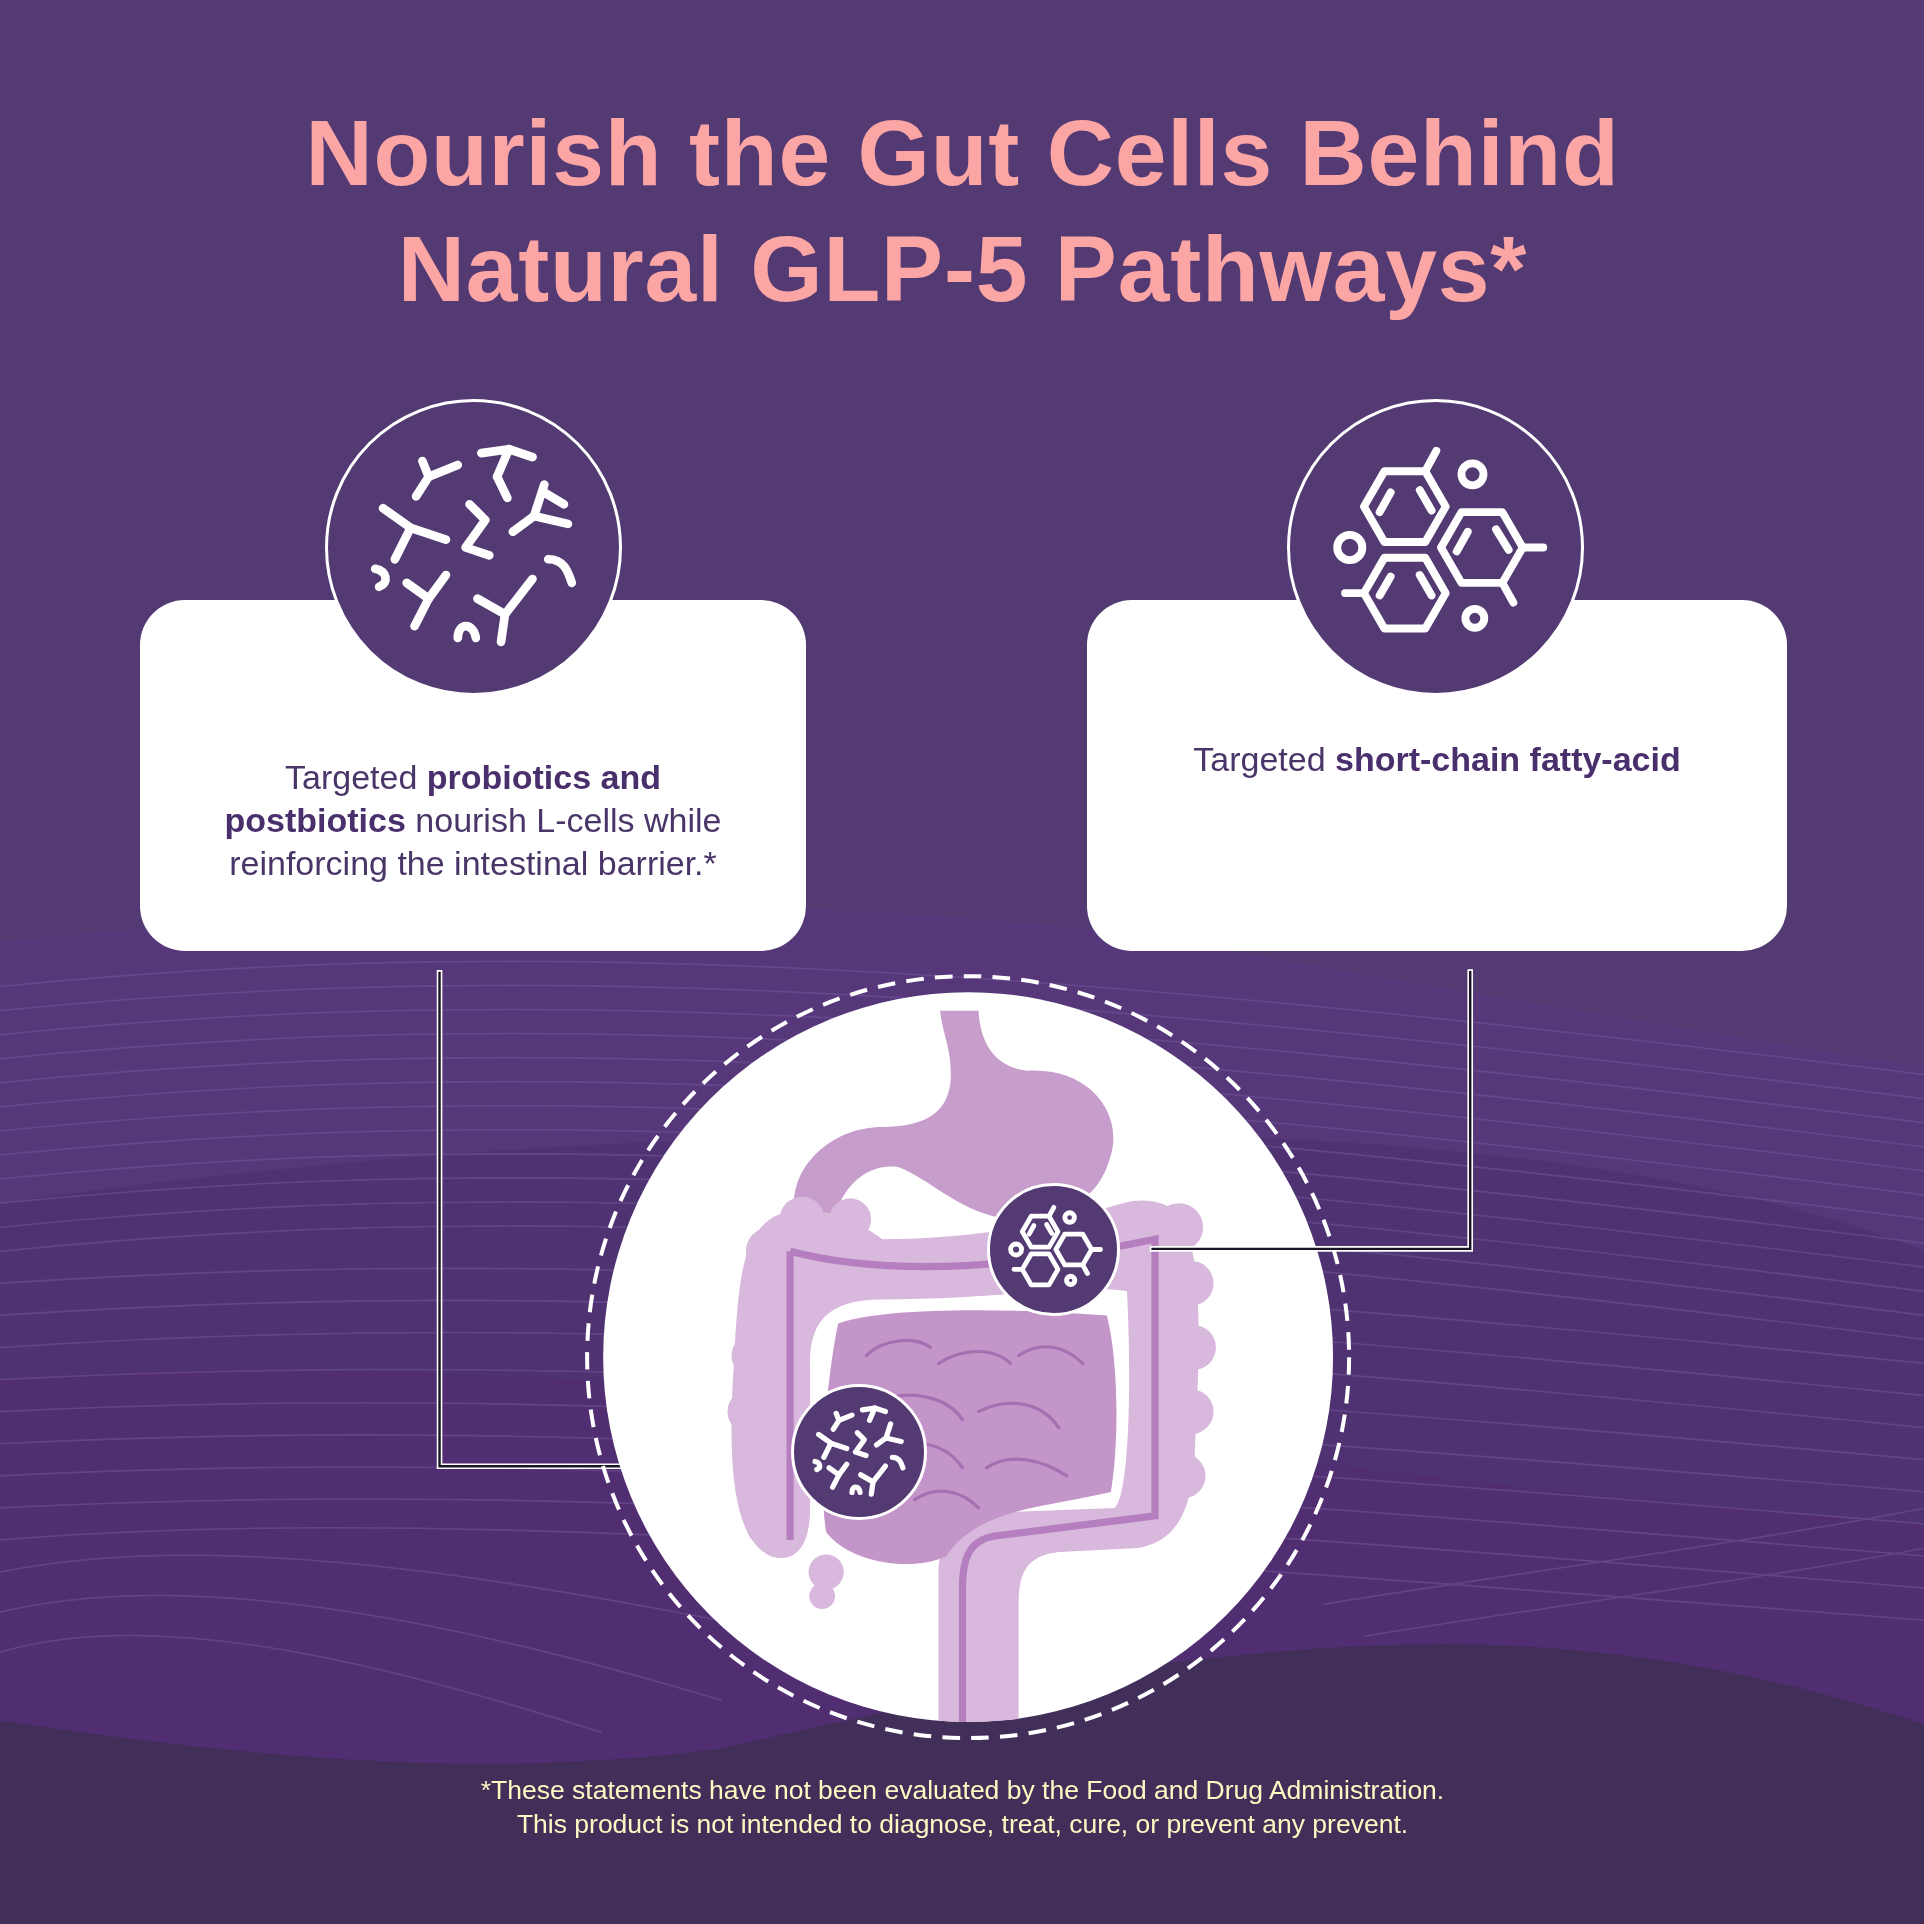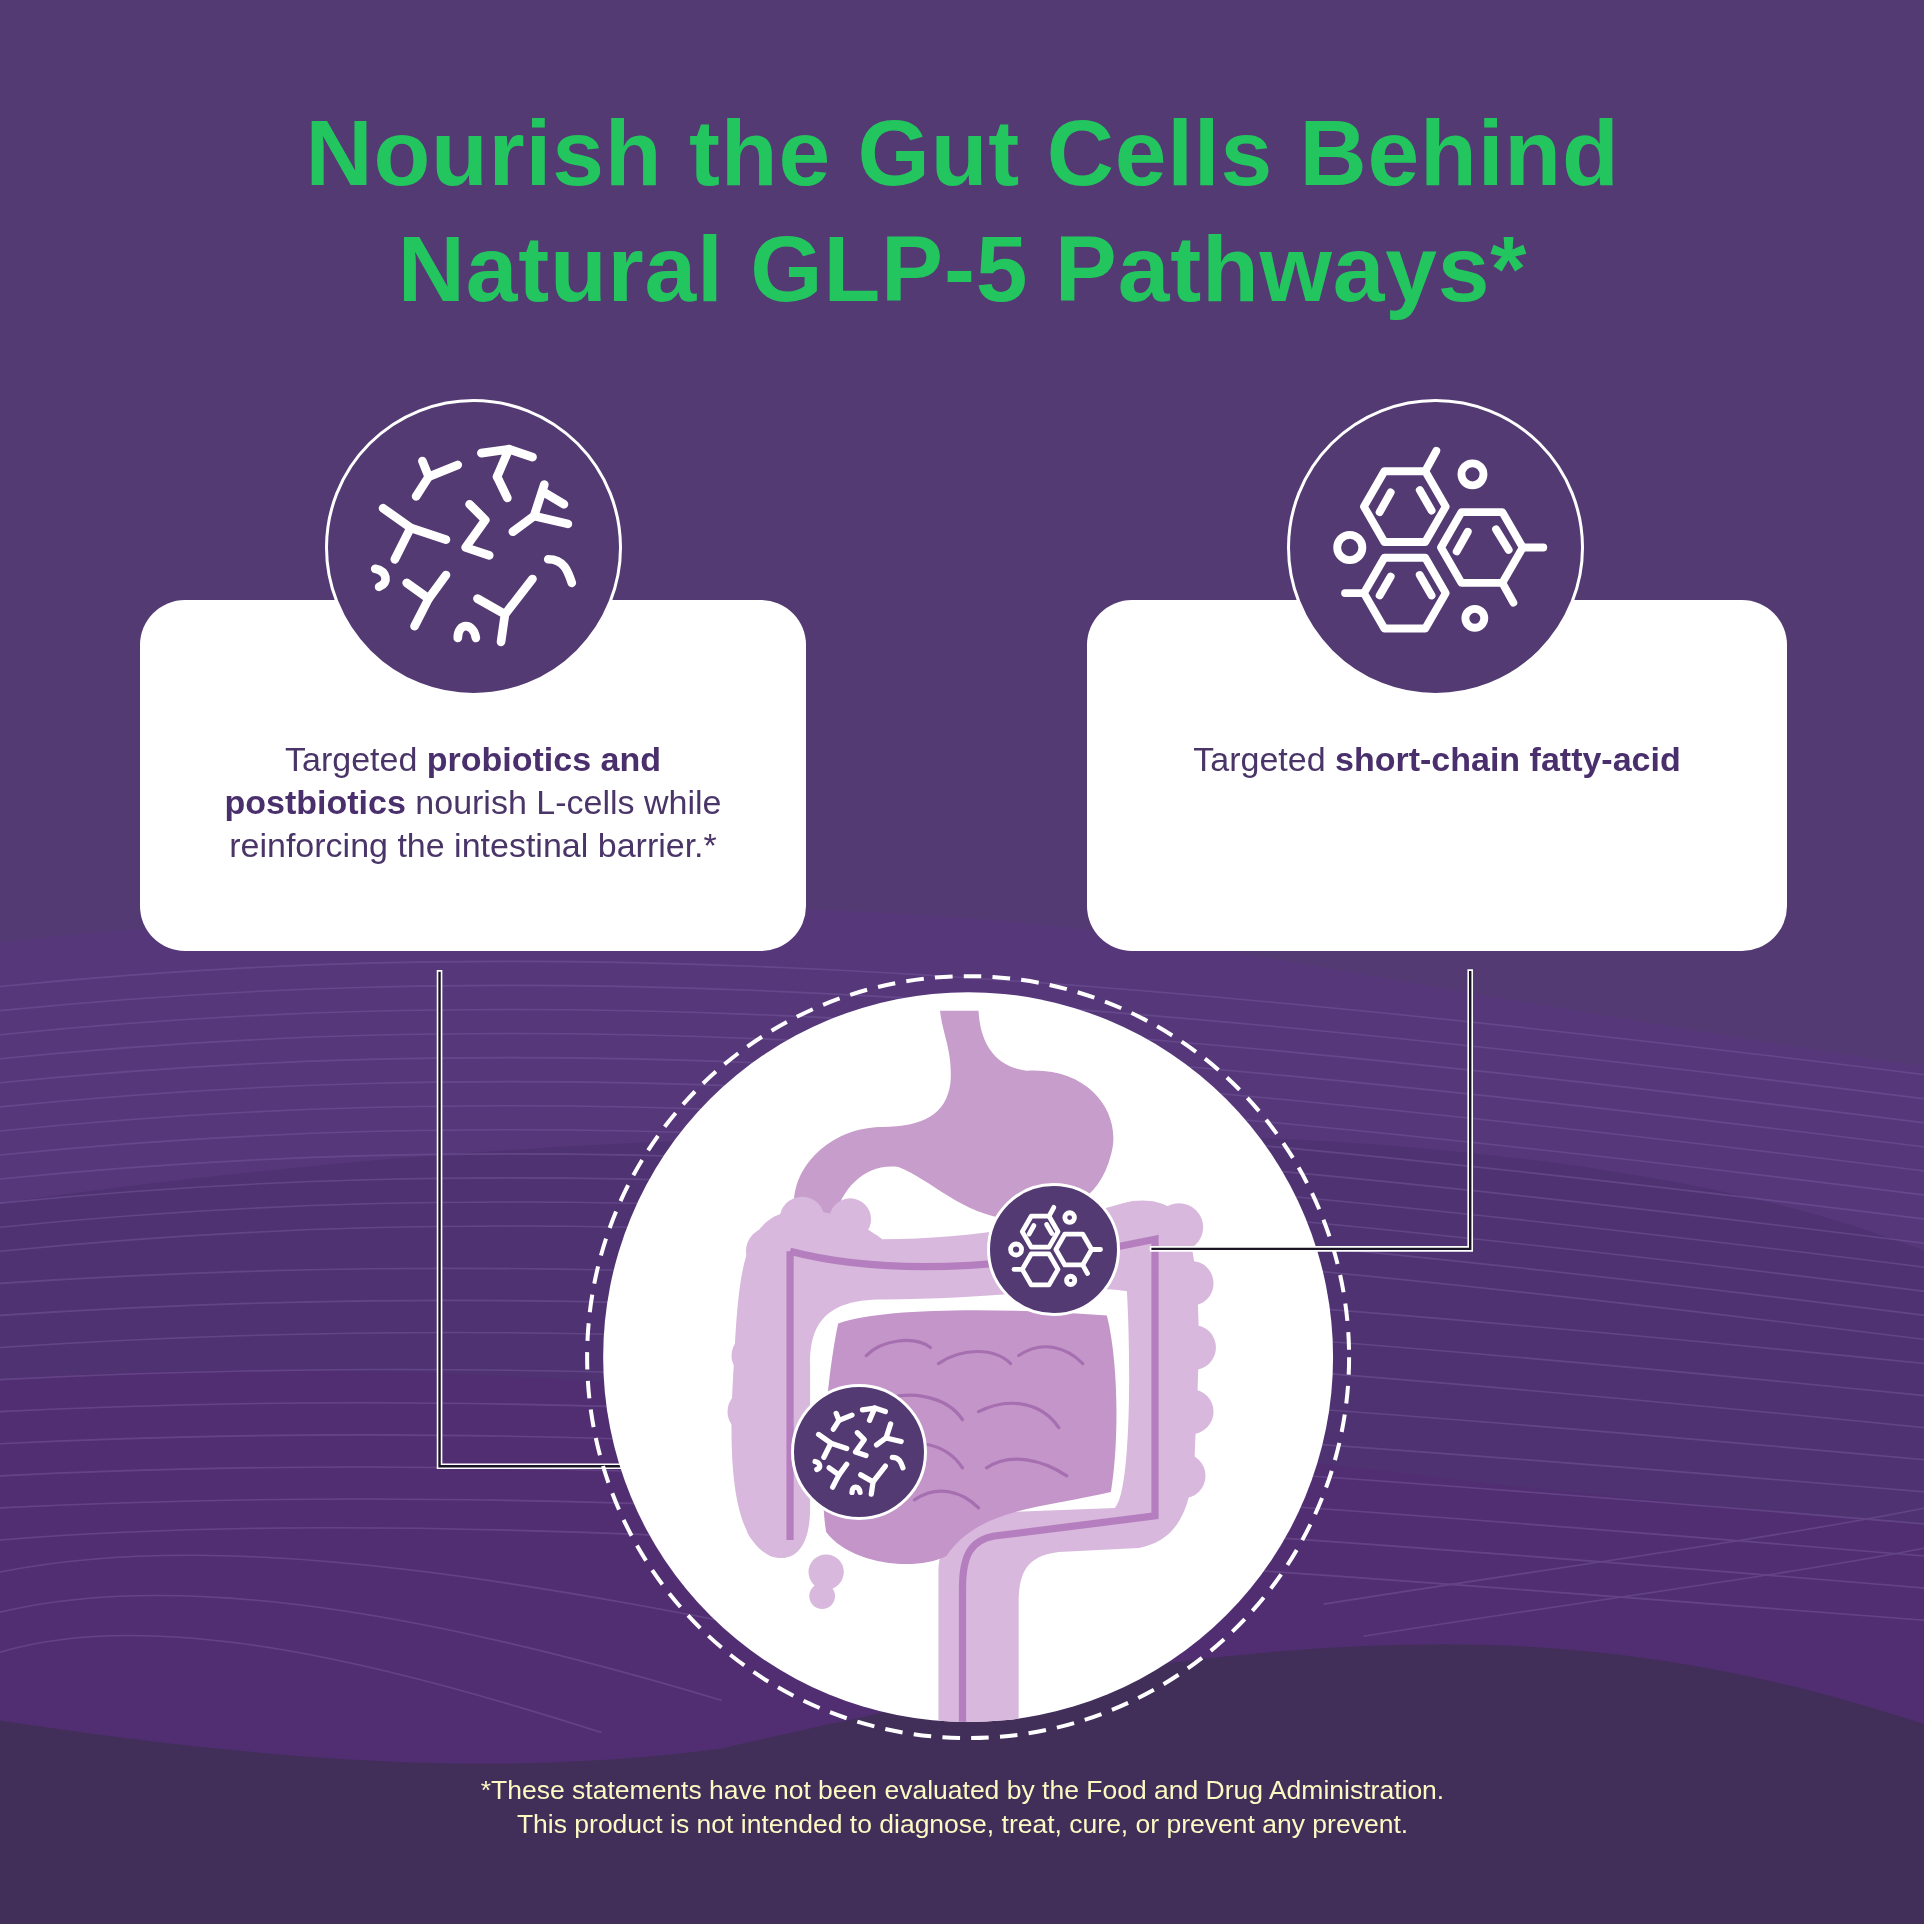--- a/index.html
+++ b/index.html
@@ -1,24 +1,24 @@
 <!DOCTYPE html>
 <html style="font-size:13px"><head>
 <meta charset="utf-8">
 <style>
   html,body{margin:0;padding:0;}
   body{width:1925px;height:1925px;overflow:hidden;background:#533a73;font-family:"Liberation Sans","DejaVu Sans",sans-serif;position:relative;}
   .bg-svg{position:absolute;left:0;top:0;width:1925px;height:1925px;}
-  .title{position:absolute;left:0;top:95px;width:1925px;text-align:center;color:#22c55e;font-weight:bold;font-size:93px;line-height:116px;letter-spacing:0.8px;}
+  .title{position:absolute;left:0;top:95px;width:1925px;text-align:center;color:#fca5a5;font-weight:bold;font-size:93px;line-height:116px;letter-spacing:0.8px;}
   .title .line{display:block;}
   .card{position:absolute;background:#ffffff;border-radius:45px;}
   .card-left{left:140px;top:600px;width:666px;height:351px;}
   .card-right{left:1087px;top:600px;width:700px;height:351px;}
   .card-text{position:absolute;left:0;width:100%;text-align:center;color:#4a3568;font-size:34px;line-height:43px;}
-  .card-left .card-text{top:138px;text-align:center;}
+  .card-left .card-text{top:156px;text-align:center;}
   .card-right .card-text{top:138px;}
   .card-text b{font-weight:bold;color:#4a2f6d;}
   .icon-badge{position:absolute;border-radius:50%;background:#533a73;border:3.2px solid #ffffff;box-sizing:border-box;}
   .badge-left{left:325px;top:399px;width:297px;height:297px;}
   .badge-right{left:1287px;top:399px;width:297px;height:297px;}
   .badge-svg{position:absolute;left:0;top:0;width:100%;height:100%;}
   .disclaimer{position:absolute;left:0;top:1773px;width:1925px;text-align:center;color:#fef9c3;font-weight:normal;font-size:26.5px;line-height:34px;}
   .disclaimer span{display:block;}
 </style>
 </head>

